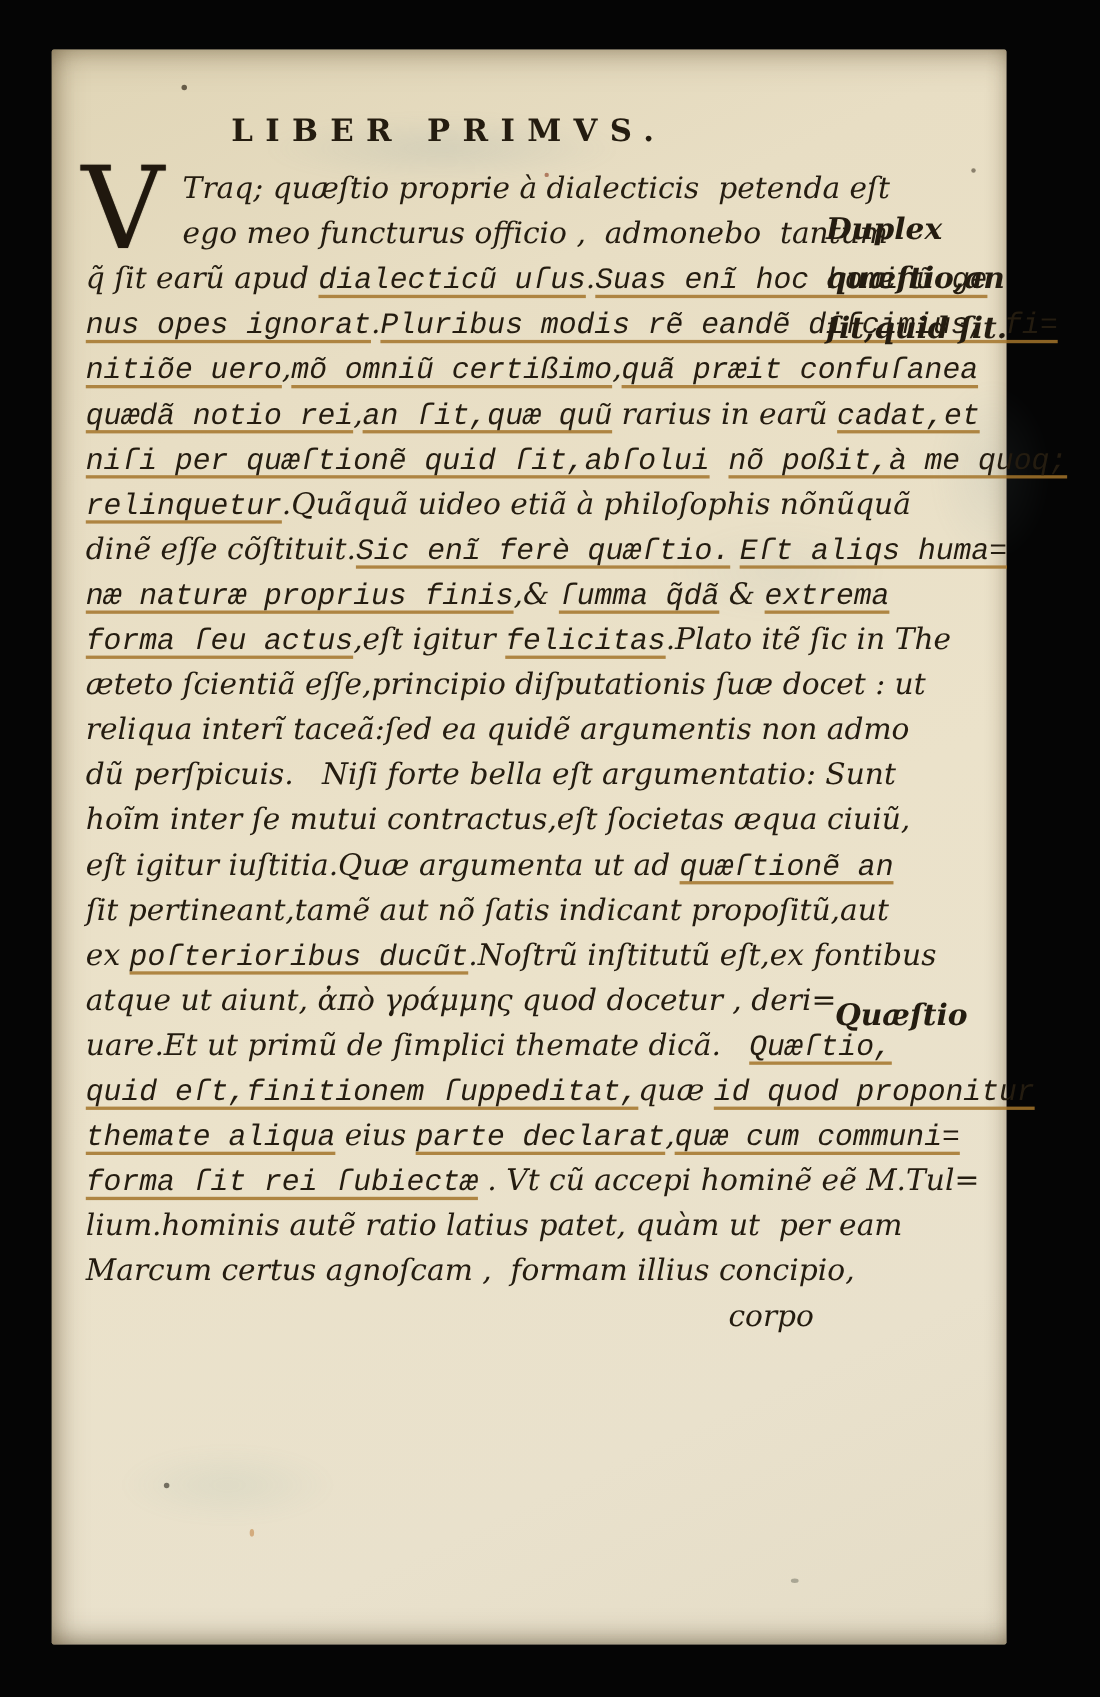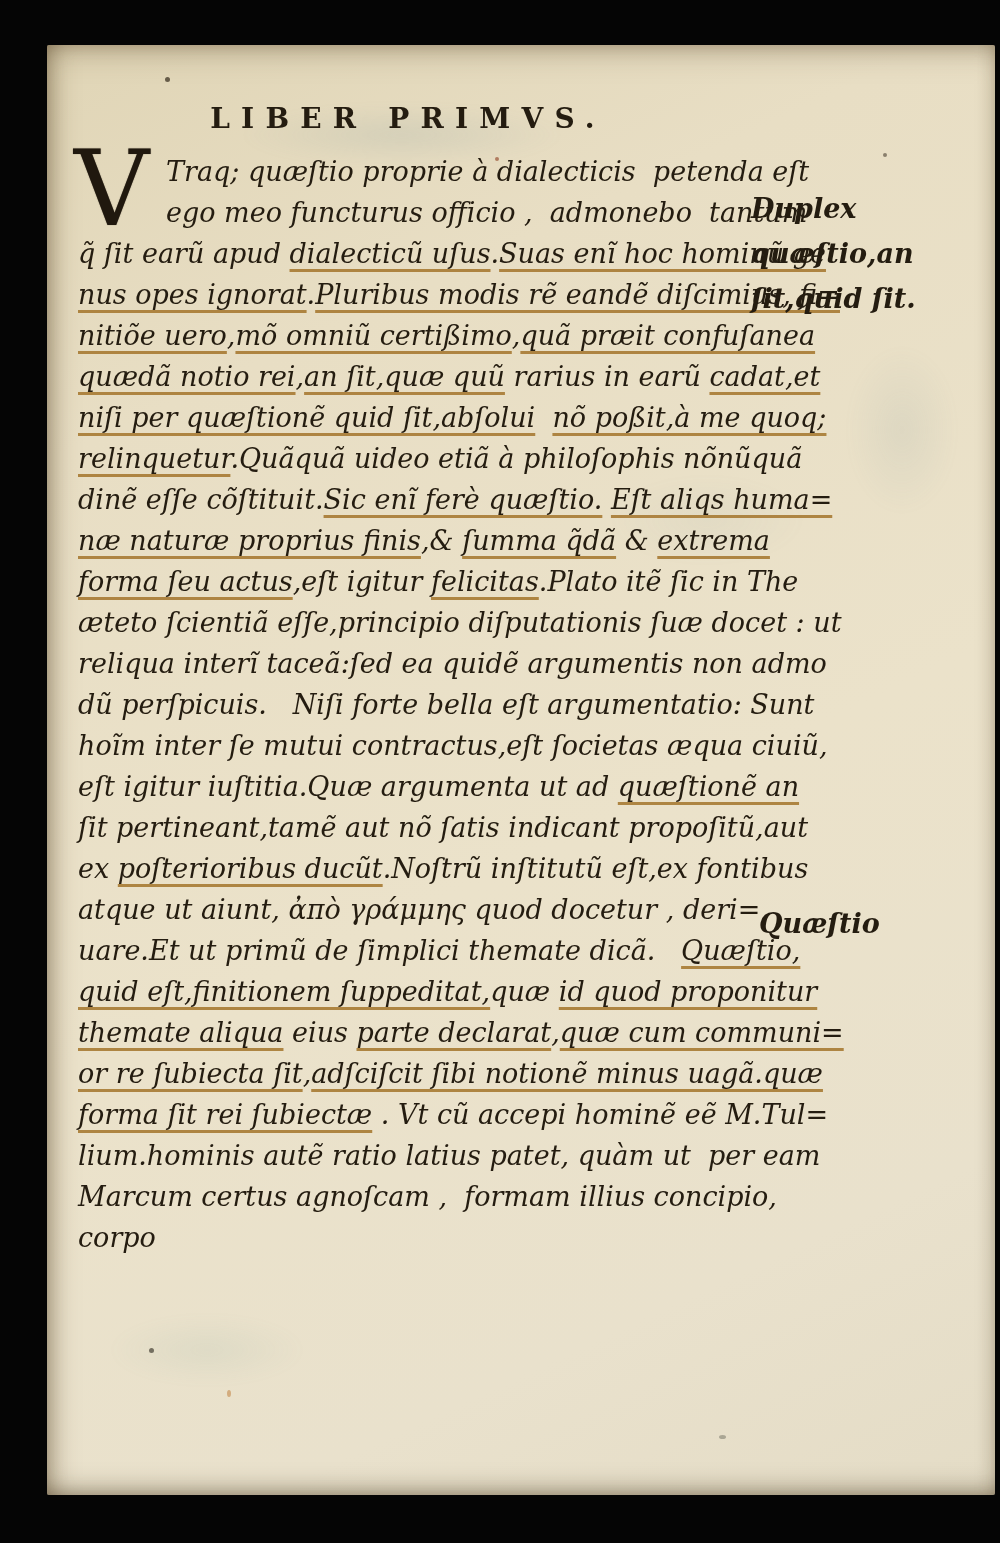--- a/index.html
+++ b/index.html
@@ -1,51 +1,53 @@
 <!DOCTYPE html>
 <html><head>
 <meta charset="utf-8">
 <style>
   html,body{margin:0;padding:0;}
   body{
     width:1000px;height:1543px;position:relative;background:#050505;
     font-family:"DejaVu Serif", serif;overflow:hidden;
   }
   .page{
-    position:absolute;left:47px;top:45px;width:948px;height:1450px;
+    position:absolute;left:47px;top:45px;width:824px;height:1450px;
     background:linear-gradient(155deg,#e0d5b6 0%,#e8dec4 22%,#ebe2ca 55%,#e9e1cc 82%,#e4dcc6 100%);
     box-shadow:
       inset 16px 0 30px -16px rgba(80,60,30,.55),
       inset -8px 0 20px -12px rgba(95,75,45,.35),
       inset 0 18px 34px -20px rgba(85,65,35,.5),
       inset 0 -16px 26px -14px rgba(70,55,30,.5);
     border-radius:2px;
+    padding-left:44px;
   }
   .running-head{
     position:absolute;top:57px;left:31px;width:660px;text-align:center;
     font-size:28px;font-weight:600;letter-spacing:.40em;color:#241c10;
   }
   .body-text{
     position:absolute;top:106px;left:31px;width:662px;
     font-style:italic;font-size:27px;line-height:41px;color:#241c10;
   }
   .line{white-space:pre;height:41px;overflow:visible;}
   .line .ul{
     text-decoration:underline;
     text-decoration-color:rgba(163,116,42,.85);
     text-decoration-thickness:3px;
     text-underline-offset:6px;
     text-decoration-skip-ink:none;
+    font-family:Liberation Mono, monospace;
   }
   .drop-cap{
     float:left;width:92px;height:80px;margin-left:-4px;
     font-style:normal;font-size:104px;line-height:76px;color:#20180e;
     text-shadow:0 0 1px rgba(32,24,14,.6);
   }
-  .catchword{white-space:pre;}
+  .catchword{text-align:right;white-space:pre;}
   .margin-note{
     position:absolute;width:180px;
     font-style:italic;font-weight:600;font-size:27px;line-height:45px;color:#241c10;
   }
   .note-1{left:704px;top:141px;}
   .note-2{left:712px;top:856px;}
   
   .ghost{position:absolute;filter:blur(6px);opacity:.5;pointer-events:none;}
   .ghost-1{left:190px;top:60px;width:330px;height:60px;
     background:radial-gradient(ellipse at center,rgba(110,140,150,.28),rgba(110,140,150,0) 70%);}
@@ -99,21 +101,20 @@
       <div class="line"><span>reliqua interĩ taceã:ſed ea quidẽ argumentis non admo</span></div>
       <div class="line"><span>dũ perſpicuis.   Niſi forte bella eſt argumentatio: Sunt</span></div>
       <div class="line"><span>hoĩm inter ſe mutui contractus,eſt ſocietas æqua ciuiũ,</span></div>
       <div class="line"><span>eſt igitur iuſtitia.Quæ argumenta ut ad </span><span class="ul">quæſtionẽ an</span></div>
       <div class="line"><span>ſit pertineant,tamẽ aut nõ ſatis indicant propoſitũ,aut</span></div>
       <div class="line"><span>ex </span><span class="ul">poſterioribus ducũt</span><span>.Noſtrũ inſtitutũ eſt,ex fontibus</span></div>
       <div class="line"><span>atque ut aiunt, ἀπὸ γράμμης quod docetur , deri=</span></div>
       <div class="line"><span>uare.Et ut primũ de ſimplici themate dicã.   </span><span class="ul">Quæſtio,</span></div>
       <div class="line"><span class="ul">quid eſt,finitionem ſuppeditat,</span><span>quæ </span><span class="ul">id quod proponitur</span></div>
       <div class="line"><span class="ul">themate aliqua</span><span> eius </span><span class="ul">parte declarat</span><span>,</span><span class="ul">quæ cum communi=</span></div>
-      <div class="line"><span class="ul">or re ſubiecta ſit</span><span>,</span><span class="ul">adſciſcit ſibi notionẽ minus uagã.quæ</span></div>
       <div class="line"><span class="ul">forma ſit rei ſubiectæ</span><span> . Vt cũ accepi hominẽ eẽ M.Tul=</span></div>
       <div class="line"><span>lium.hominis autẽ ratio latius patet, quàm ut  per eam</span></div>
       <div class="line"><span>Marcum certus agnoſcam ,  formam illius concipio,</span></div>
       <div class="line catchword">corpo</div>
     </div>
 
   <div class="margin-note note-1">
       <div>Duplex</div>
       <div>quæſtio,an</div>
       <div>ſit,quid ſit.</div>

